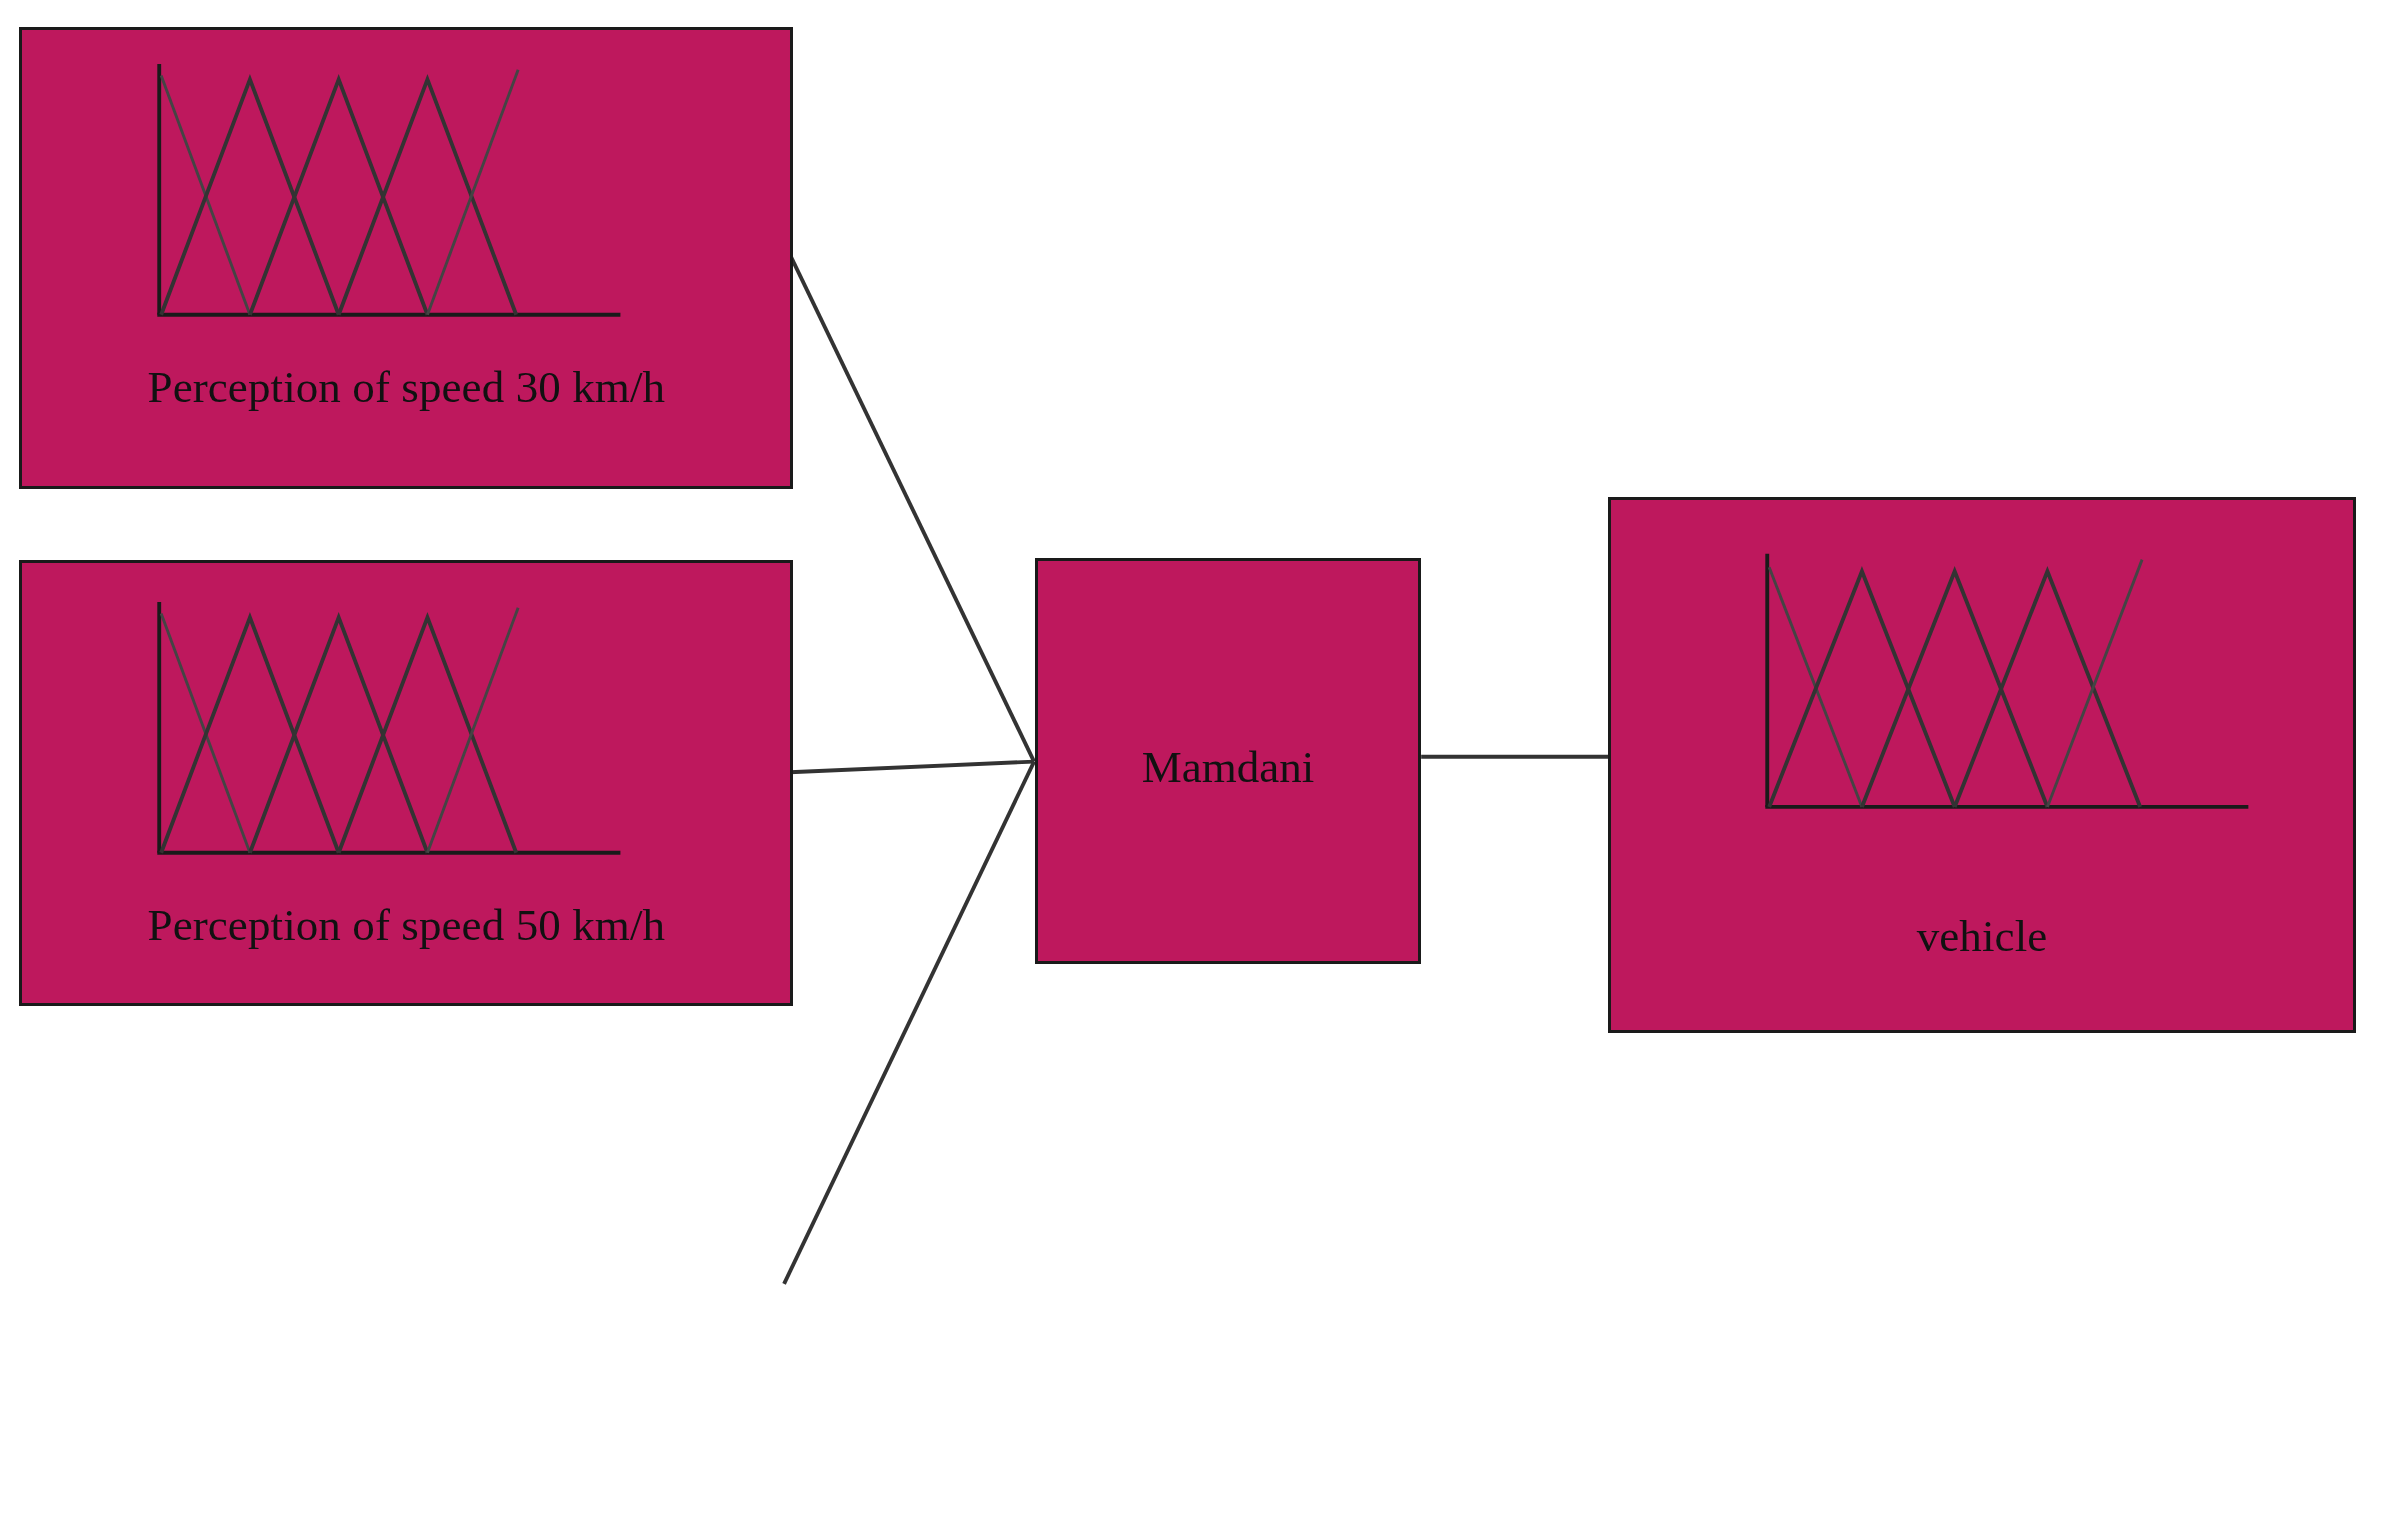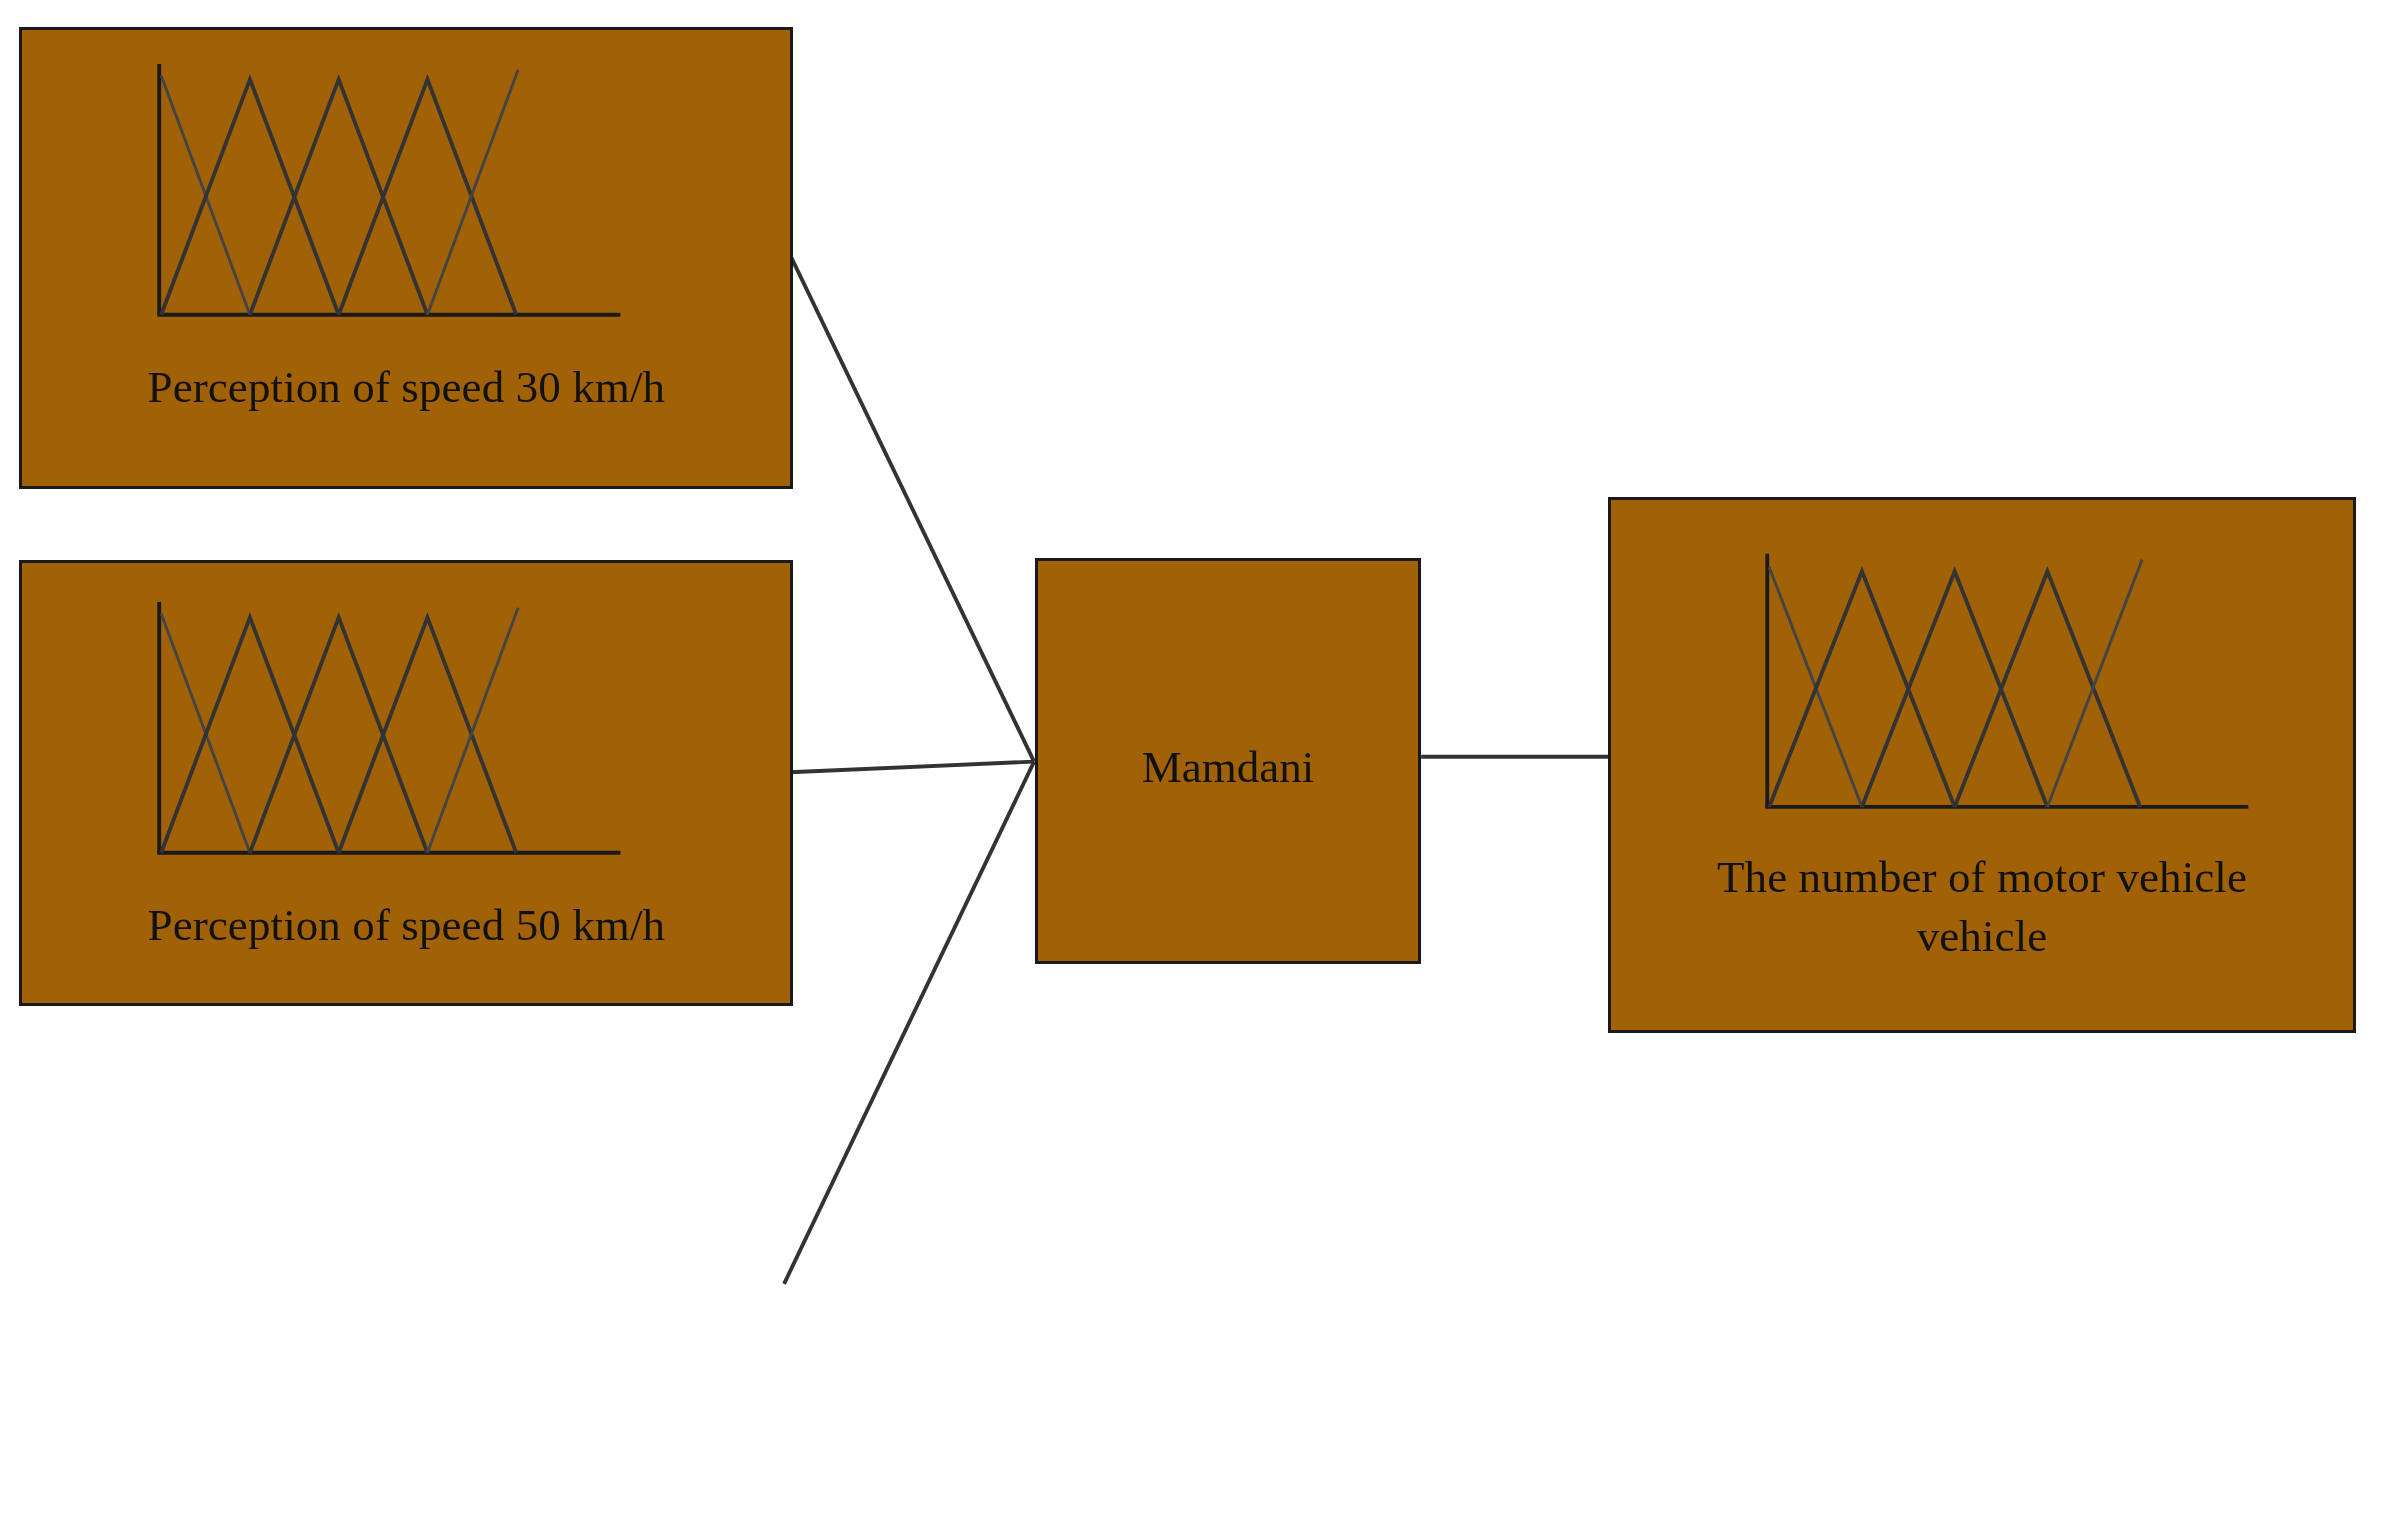--- a/index.html
+++ b/index.html
@@ -15,21 +15,21 @@
   #canvas {
     position: relative;
     width: 2406px;
     height: 1529px;
     background: #ffffff;
     overflow: hidden;
   }
   .node-box {
     position: absolute;
     box-sizing: border-box;
-    background: #a16207;
+    background: #be185d;
     border: 3.9px solid #1a1a1a;
     display: flex;
     flex-direction: column;
     align-items: center;
   }
   .chart-holder {
     position: absolute;
   }
   .chart-holder svg {
     display: block;
@@ -119,18 +119,17 @@
       <svg class="mf-chart" width="541" height="290" viewBox="0 0 560 300">
         <line x1="22" y1="8" x2="22" y2="270" stroke="#1a1a1a" stroke-width="4"></line>
         <line x1="20" y1="270" x2="520" y2="270" stroke="#1a1a1a" stroke-width="4"></line>
         <polyline points="24,22 120,270" fill="none" stroke="#444444" stroke-width="3"></polyline>
         <polyline points="24,270 120,26 216,270" fill="none" stroke="#333333" stroke-width="4"></polyline>
         <polyline points="120,270 216,26 312,270" fill="none" stroke="#333333" stroke-width="4"></polyline>
         <polyline points="216,270 312,26 408,270" fill="none" stroke="#333333" stroke-width="4"></polyline>
         <polyline points="312,270 410,14" fill="none" stroke="#444444" stroke-width="3"></polyline>
       </svg>
     </div>
-    <div class="node-caption" style="top:348px;">The number of motor vehicle</div>
     <div class="node-caption" style="top:407px;">vehicle</div>
   </div>
 
 </div>
 
 
 </body></html>

